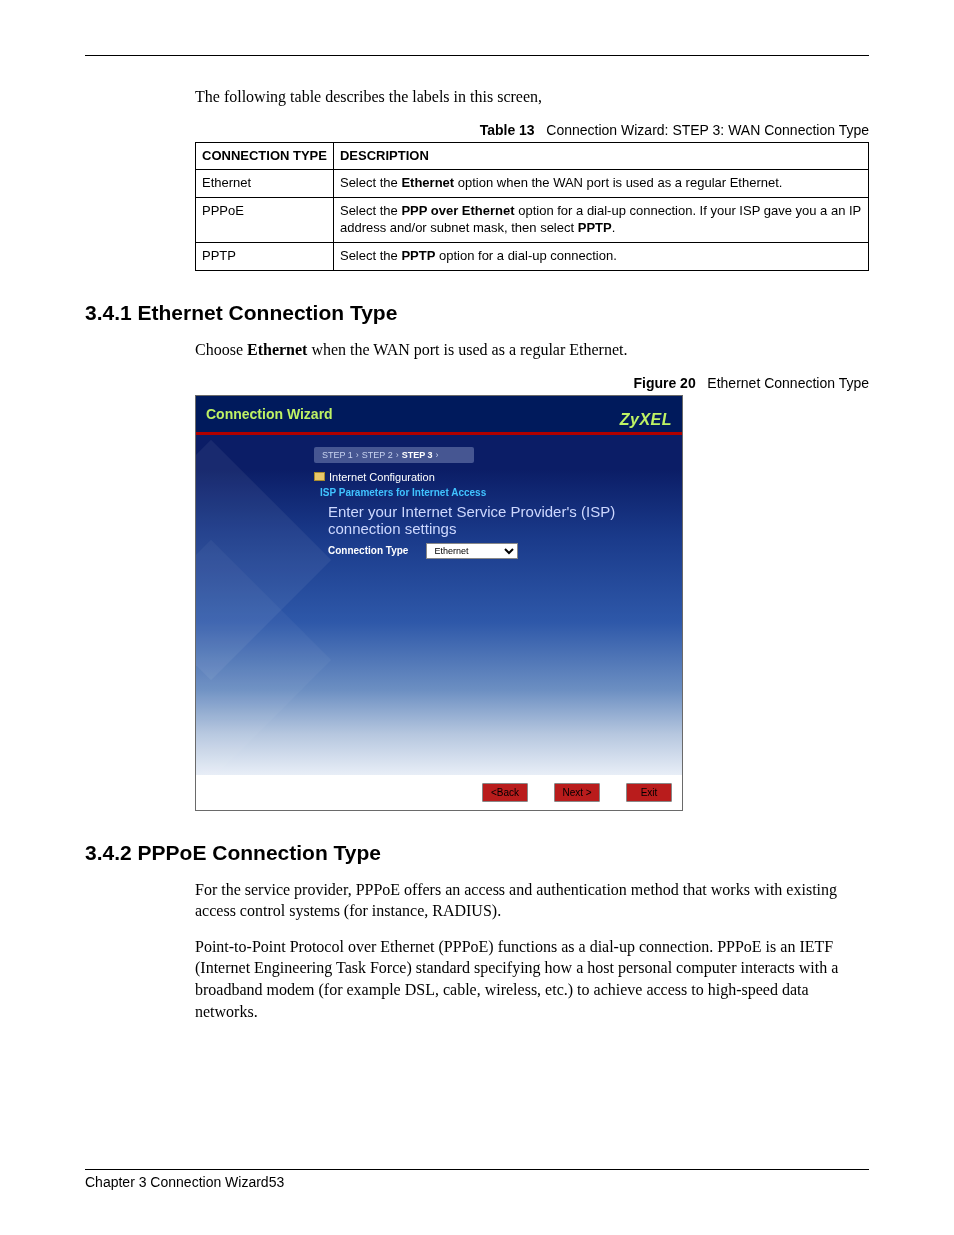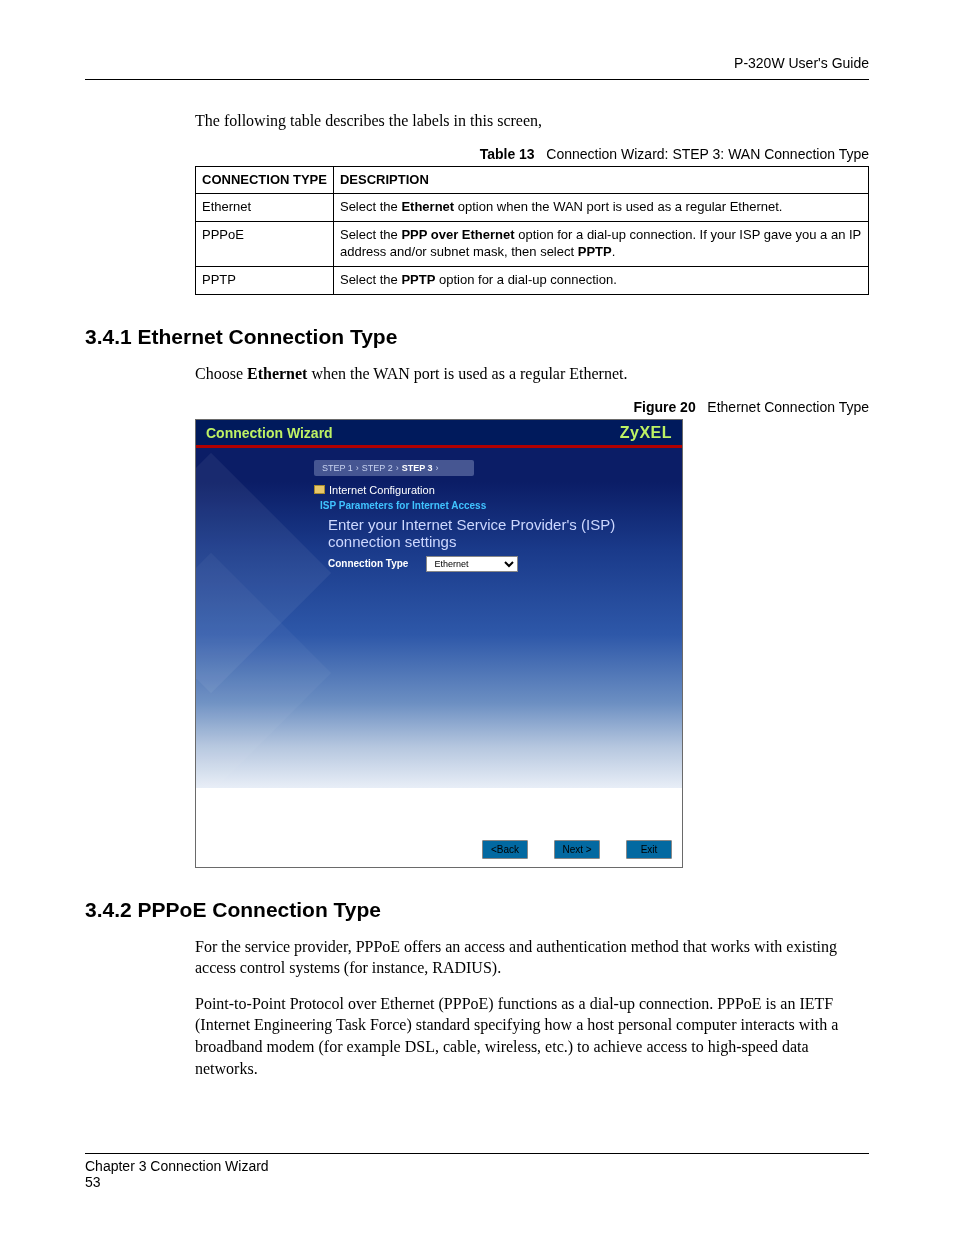--- a/index.html
+++ b/index.html
@@ -76,21 +76,21 @@
   .wiz-titlebar {
     display: flex;
     justify-content: space-between;
     align-items: center;
     background: #001a5c;
     color: #bef264;
     padding: 4px 10px 3px 10px;
     font-weight: bold;
     font-size: 14px;
   }
-  .wiz-brand { font-size: 16px; letter-spacing: 0.5px; }
+  .wiz-brand { font-style: italic; font-size: 16px; letter-spacing: 0.5px; margin-top: 11px; }
   .wiz-redbar { height: 3px; background: #b00000; }
   .wiz-main {
     position: relative;
     height: 340px;
     background: linear-gradient(to bottom, #0b1d66 0%, #0b1d66 10%, #1a3a8a 30%, #2e58a9 55%, #6c8fc2 75%, #b6c7df 88%, #e8eef7 100%);
     overflow: hidden;
     padding-left: 48px;
   }
   .wiz-angle1, .wiz-angle2 {
     position: absolute;
@@ -160,51 +160,48 @@
     display: flex;
     justify-content: flex-end;
     gap: 26px;
   }
   .wiz-btn {
     font-family: Arial, Helvetica, sans-serif;
     font-size: 10px;
     height: 19px;
     min-width: 46px;
     padding: 0 6px;
-    background: #0369a1;
+    background: #b91c1c;
     border: 1px solid #888;
     border-radius: 1px;
-    margin-top: 44px;
   }
 
   .page-footer {
     position: absolute;
     left: 85px;
     right: 85px;
     bottom: 45px;
   }
   .foot-rule {
     border: none;
     border-top: 1px solid #000;
     margin: 0 0 4px 0;
   }
   .foot-row {
     display: flex;
     justify-content: flex-start;
     font-family: Arial, Helvetica, sans-serif;
     font-size: 14px;
-    flex-direction: column;
   }
 </style>
 </head>
 <body>
 
 <div class="page">
 
-  <div class="header-right">P-320W User's Guide</div>
   <hr class="rule">
 
   <div class="body-indent">
     <p class="body-text">The following table describes the labels in this screen,</p>
 
     <p class="caption">
       <span class="b">Table 13</span>&nbsp;&nbsp;&nbsp;<span>Connection Wizard: STEP 3: WAN Connection Type</span>
     </p>
 
     <table class="desc-table">

